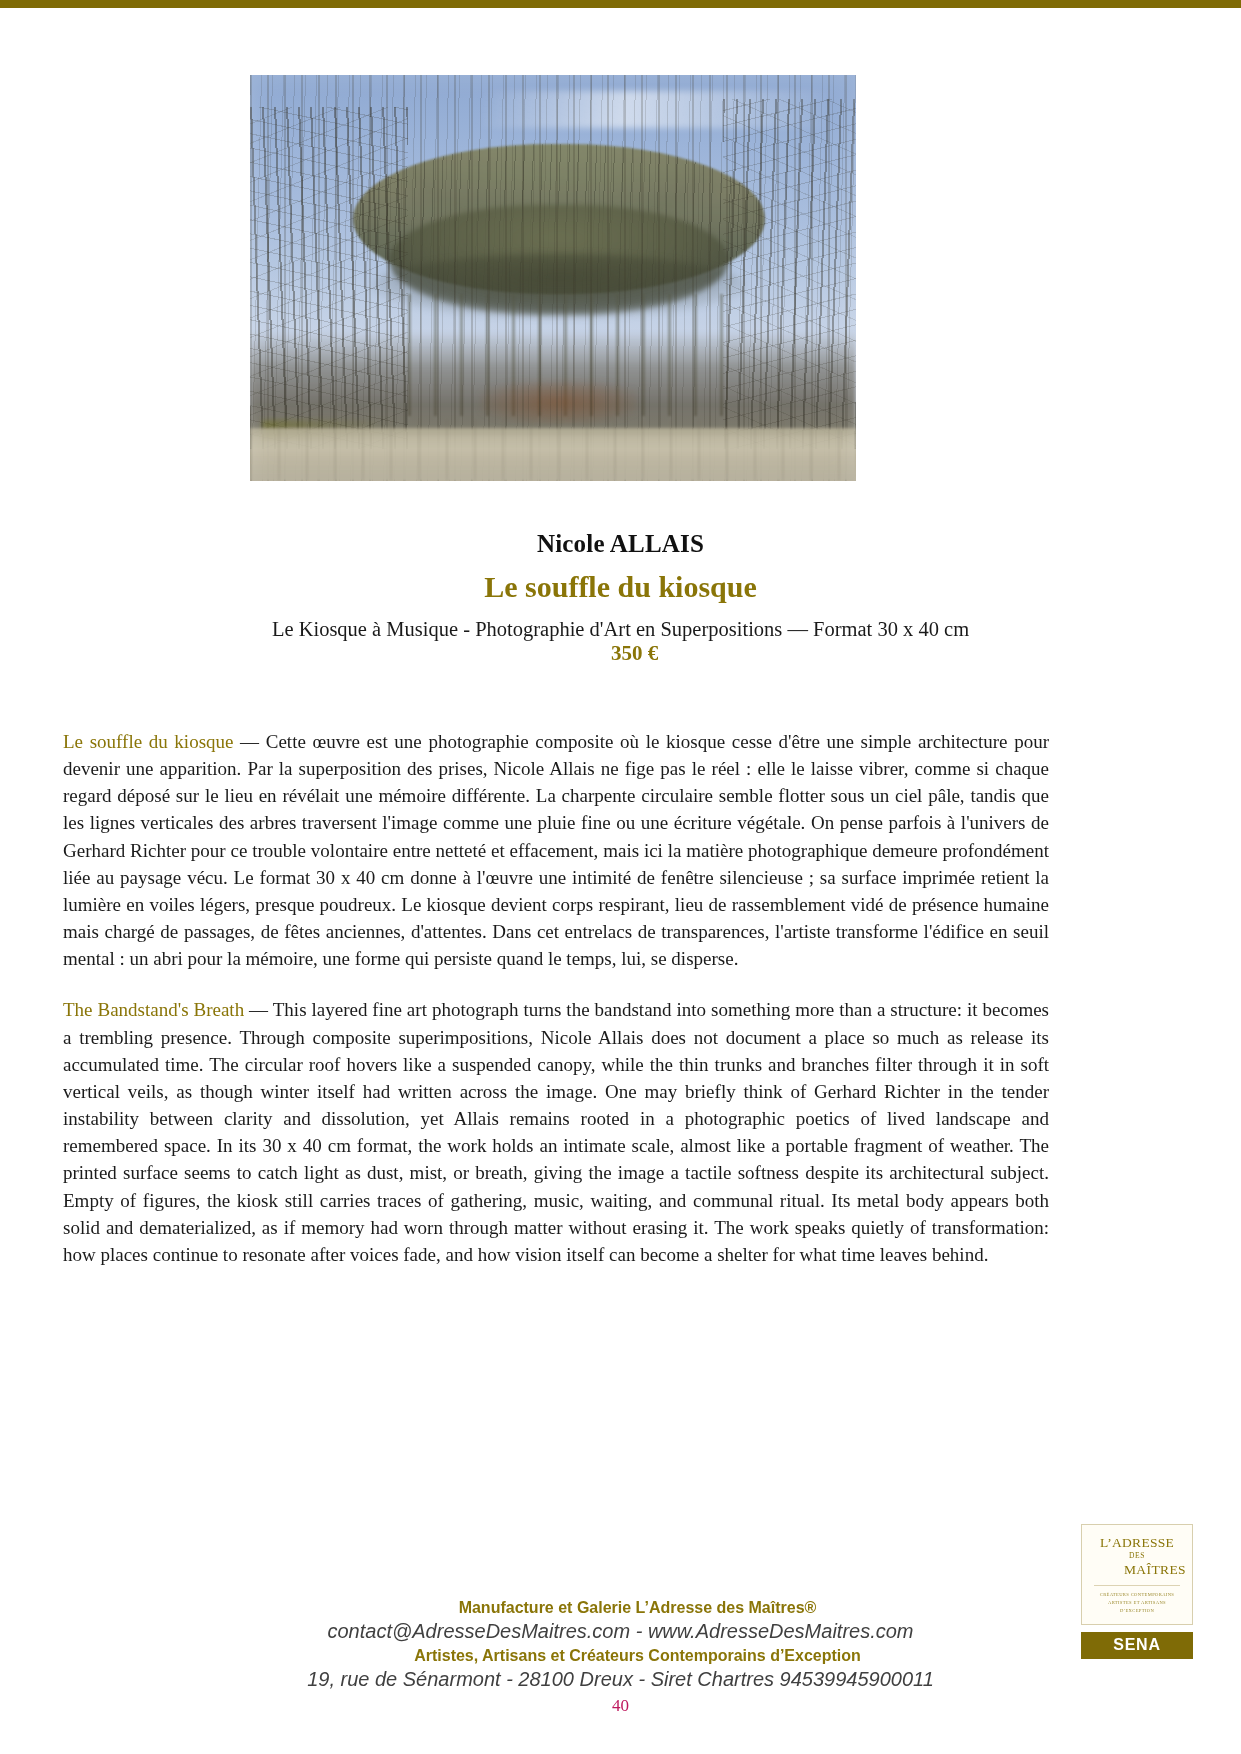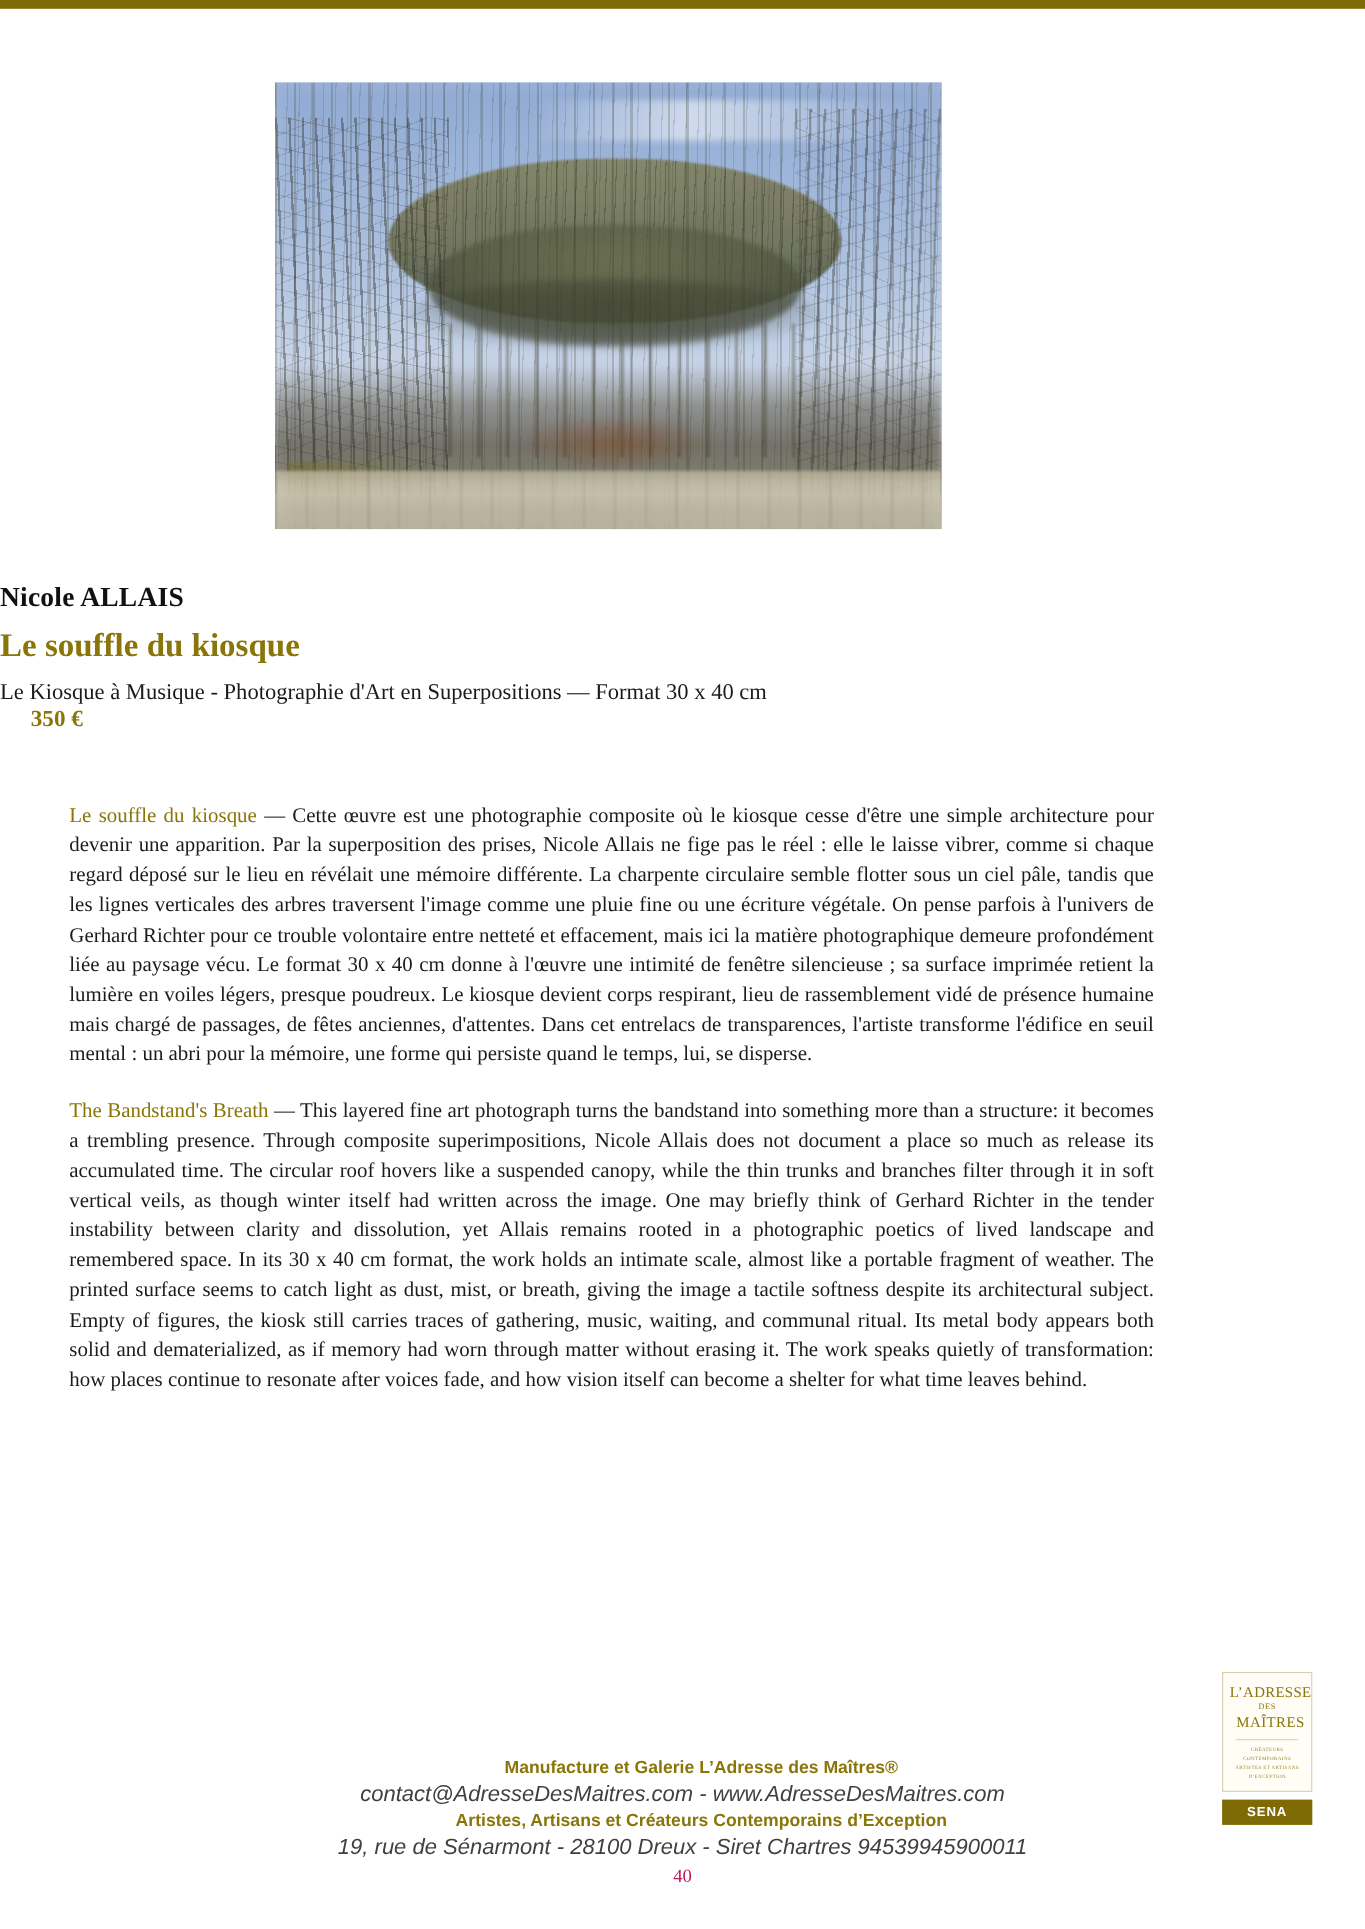--- a/index.html
+++ b/index.html
@@ -222,20 +222,21 @@
     backdrop-filter: blur(.4px);
     box-shadow: inset 0 0 26px rgba(255,255,255,.18);
   }
 
   
   .titles {
     position: absolute;
     top: 530px;
     left: 0;
     width: 1241px;
+    text-align: center;
   }
   .artist-name {
     font-weight: bold;
     font-size: 25px;
     letter-spacing: .2px;
     color: #111111;
     margin: 0 0 12px 0;
   }
   .work-title {
     font-weight: bold;
@@ -301,21 +302,21 @@
     font-size: 17px;
     margin-top: 3px;
     font-family: "Liberation Serif", "DejaVu Serif", serif;
   }
 
   
   .logo-block {
     position: absolute;
     right: 48px;
     bottom: 95px;
-    width: 82px;
+    width: 112px;
     text-align: center;
     font-family: "Liberation Serif", "DejaVu Serif", serif;
   }
   .logo-card {
     border: 1px solid #d8cfae;
     background: #fffdf6;
     padding: 11px 6px 9px 6px;
   }
   .logo-l1 {
     color: #8a7508;
@@ -345,21 +346,21 @@
     font-size: 4.6px;
     letter-spacing: .35px;
     line-height: 1.75;
   }
   .logo-sena {
     margin-top: 7px;
     background: #7f6b06;
     color: #ffffff;
     font-family: "Liberation Sans", "DejaVu Sans", sans-serif;
     font-weight: bold;
-    font-size: 12px;
+    font-size: 16px;
     letter-spacing: .8px;
     padding: 4px 0 5px 0;
   }
 </style>
 </head>
 <body>
 
 <div class="top-bar"></div>
 
 <div class="artwork-wrap">

